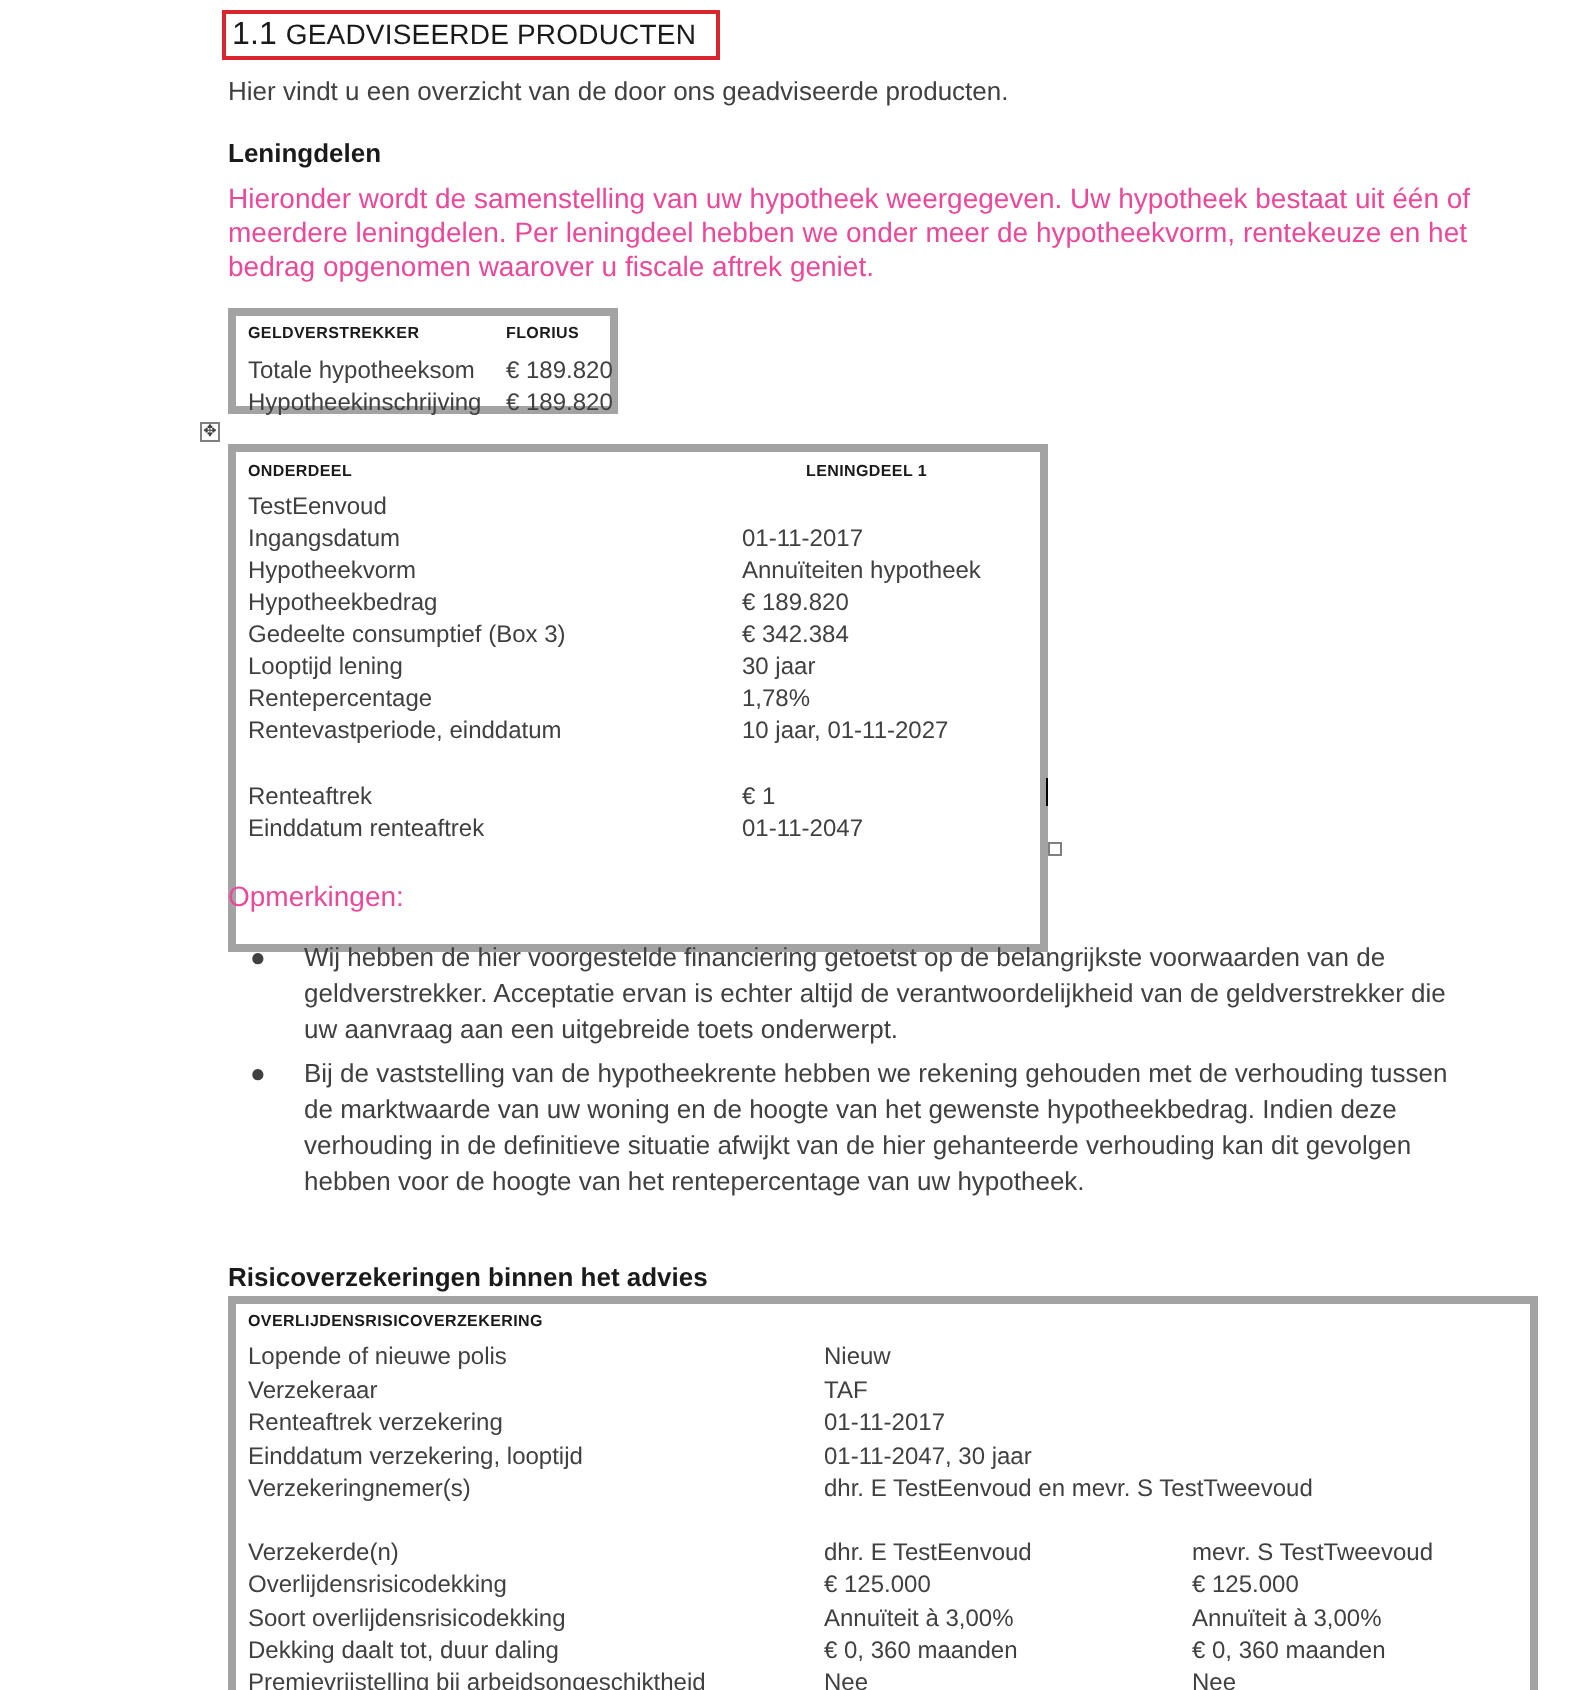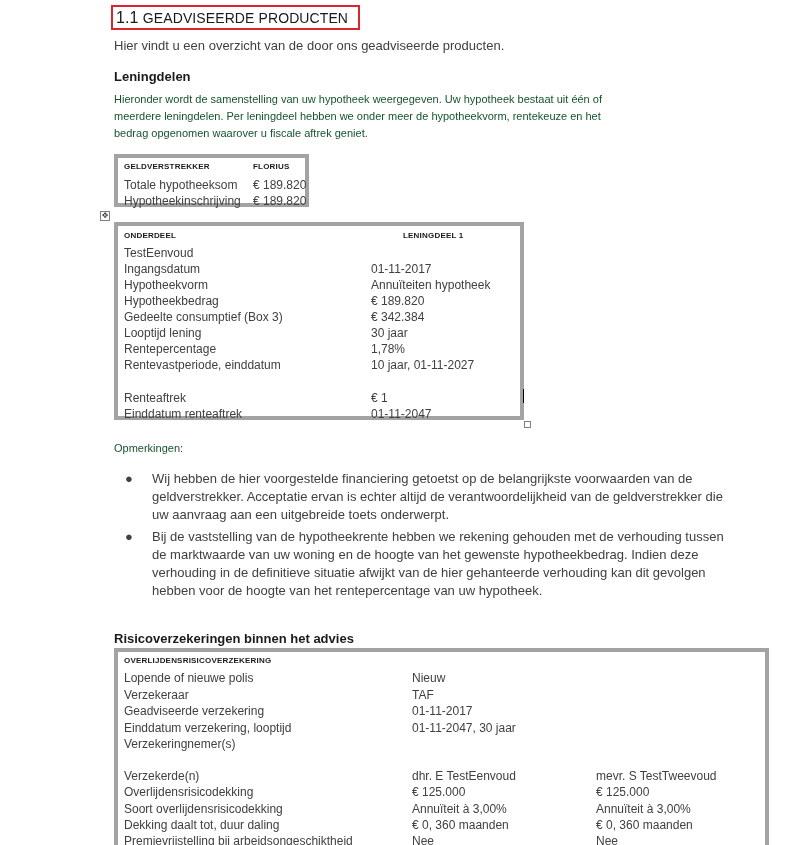--- a/index.html
+++ b/index.html
@@ -10,21 +10,21 @@
   .abs { position: absolute; }
   .section-title {
     left: 111px; top: 5px; width: 249px; height: 25px; box-sizing: border-box;
     border: 2px solid #d9262e; padding: 2px 0 0 3px;
     font-size: 15px; color: #1a1a1a; letter-spacing: 0.1px; white-space: nowrap;
   }
   .section-title .num { font-size: 16px; }
   .section-title .caps { font-size: 14px; text-transform: uppercase; }
   .intro { left: 114px; top: 38px; font-size: 13px; color: #404040; }
   .h2 { font-size: 13px; font-weight: bold; color: #1a1a1a; }
-  .para { font-size: 11px; line-height: 17px; color: #14532d; }
+  .para { font-size: 14px; line-height: 17px; color: #ec4899; }
   .box { position: absolute; border: 4px solid #a3a3a3; box-sizing: border-box; }
   .thead { font-size: 8px; font-weight: bold; color: #1a1a1a; letter-spacing: 0.2px; }
   .cell { position: absolute; white-space: nowrap; }
   .move-handle {
     left: 100px; top: 211px; width: 10px; height: 10px; border: 1px solid #7f7f7f;
     box-sizing: border-box; font-size: 8px; line-height: 8px; text-align: center; color: #404040; background: #fff;
   }
   .resize-handle { left: 524px; top: 421px; width: 7px; height: 7px; border: 1px solid #7f7f7f; box-sizing: border-box; background:#fff; }
   .cursor { left: 523px; top: 389px; width: 1px; height: 14px; background: #000; }
   ul.bullets { position: absolute; left: 114px; top: 470px; width: 620px; margin: 0; padding: 0; list-style: none; }
@@ -51,21 +51,21 @@
   <div class="cell thead" style="left:6px; top:4px;">GELDVERSTREKKER</div>
   <div class="cell thead" style="left:135px; top:4px;">FLORIUS</div>
   <div class="cell" style="left:6px; top:20px; font-size:12px;">Totale hypotheeksom</div>
   <div class="cell" style="left:135px; top:20px; font-size:12px;">€ 189.820</div>
   <div class="cell" style="left:6px; top:36px; font-size:12px;">Hypotheekinschrijving</div>
   <div class="cell" style="left:135px; top:36px; font-size:12px;">€ 189.820</div>
 </div>
 
 <div class="abs move-handle">✥</div>
 
-<div class="box" style="left:114px; top:222px; width:410px; height:198px;" id="ond-table">
+<div class="box" style="left:114px; top:222px; width:410px; height:254px;" id="ond-table">
   <div class="cell thead" style="left:6px; top:5px;">ONDERDEEL</div>
   <div class="cell thead" style="left:253px; top:5px;padding-left:32px;">LENINGDEEL 1</div>
 <div class="cell" style="left: 6px; top: 20px; font-size: 12px;">TestEenvoud</div>
     <div class="cell" style="left: 253px; top: 20px; font-size: 12px;"></div>
     <div class="cell" style="left: 6px; top: 36px; font-size: 12px;">Ingangsdatum</div>
     <div class="cell" style="left: 253px; top: 36px; font-size: 12px;">01-11-2017</div>
     <div class="cell" style="left: 6px; top: 52px; font-size: 12px;">Hypotheekvorm</div>
     <div class="cell" style="left: 253px; top: 52px; font-size: 12px;">Annuïteiten hypotheek</div>
     <div class="cell" style="left: 6px; top: 68px; font-size: 12px;">Hypotheekbedrag</div>
     <div class="cell" style="left: 253px; top: 68px; font-size: 12px;">€ 189.820</div>
@@ -93,25 +93,26 @@
   <li><span class="dot">●</span><span>Bij de vaststelling van de hypotheekrente hebben we rekening gehouden met de verhouding tussen de marktwaarde van uw woning en de hoogte van het gewenste hypotheekbedrag. Indien deze verhouding in de definitieve situatie afwijkt van de hier gehanteerde verhouding kan dit gevolgen hebben voor de hoogte van het rentepercentage van uw hypotheek.</span></li>
 </ul>
 
 <div class="abs h2" style="left:114px; top:631px;">Risicoverzekeringen binnen het advies</div>
 <div class="box" style="left:114px; top:648px; width:655px; height:210px;" id="risk-table">
   <div class="cell thead" style="left:6px; top:4px;">OVERLIJDENSRISICOVERZEKERING</div>
 <div class="cell" style="left: 6px; top: 19px; font-size: 12px;">Lopende of nieuwe polis</div>
     <div class="cell" style="left: 294px; top: 19px; font-size: 12px;">Nieuw</div>
     <div class="cell" style="left: 6px; top: 35.5px; font-size: 12px;">Verzekeraar</div>
     <div class="cell" style="left: 294px; top: 35.5px; font-size: 12px;">TAF</div>
-    <div class="cell" style="left: 6px; top: 52px; font-size: 12px;">Geadviseerde verzekering</div>
+    <div class="cell" style="left: 6px; top: 52px; font-size: 12px;">Renteaftrek verzekering</div>
     <div class="cell" style="left: 294px; top: 52px; font-size: 12px;">01-11-2017</div>
     <div class="cell" style="left: 6px; top: 68.5px; font-size: 12px;">Einddatum verzekering, looptijd</div>
     <div class="cell" style="left: 294px; top: 68.5px; font-size: 12px;">01-11-2047, 30 jaar</div>
     <div class="cell" style="left: 6px; top: 85px; font-size: 12px;">Verzekeringnemer(s)</div>
+    <div class="cell" style="left: 294px; top: 85px; font-size: 12px;">dhr. E TestEenvoud en mevr. S TestTweevoud</div>
     <div class="cell" style="left: 6px; top: 117px; font-size: 12px;">Verzekerde(n)</div>
     <div class="cell" style="left: 294px; top: 117px; font-size: 12px;">dhr. E TestEenvoud</div>
     <div class="cell" style="left: 478px; top: 117px; font-size: 12px;">mevr. S TestTweevoud</div>
     <div class="cell" style="left: 6px; top: 133.3px; font-size: 12px;">Overlijdensrisicodekking</div>
     <div class="cell" style="left: 294px; top: 133.3px; font-size: 12px;">€ 125.000</div>
     <div class="cell" style="left: 478px; top: 133.3px; font-size: 12px;">€ 125.000</div>
     <div class="cell" style="left: 6px; top: 149.6px; font-size: 12px;">Soort overlijdensrisicodekking</div>
     <div class="cell" style="left: 294px; top: 149.6px; font-size: 12px;">Annuïteit à 3,00%</div>
     <div class="cell" style="left: 478px; top: 149.6px; font-size: 12px;">Annuïteit à 3,00%</div>
     <div class="cell" style="left: 6px; top: 165.9px; font-size: 12px;">Dekking daalt tot, duur daling</div>

